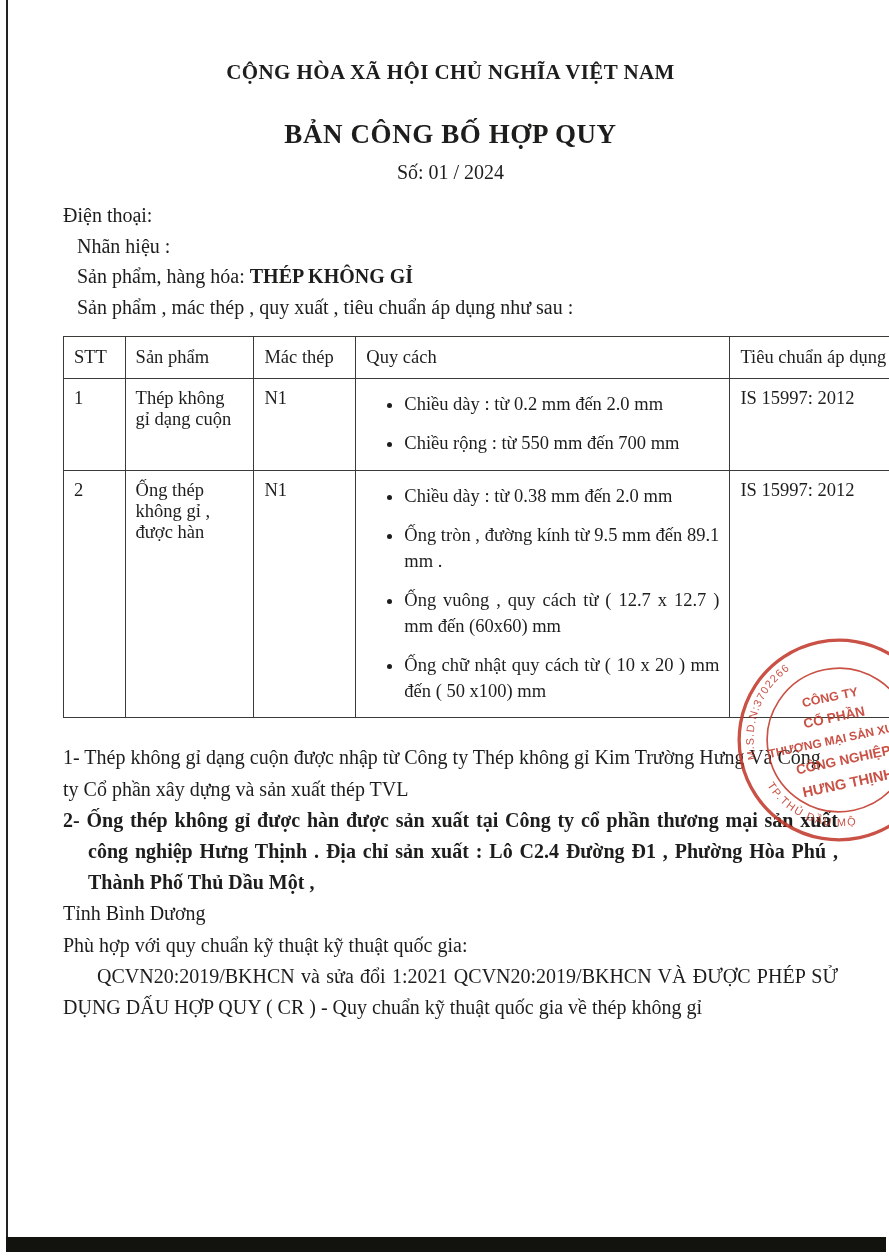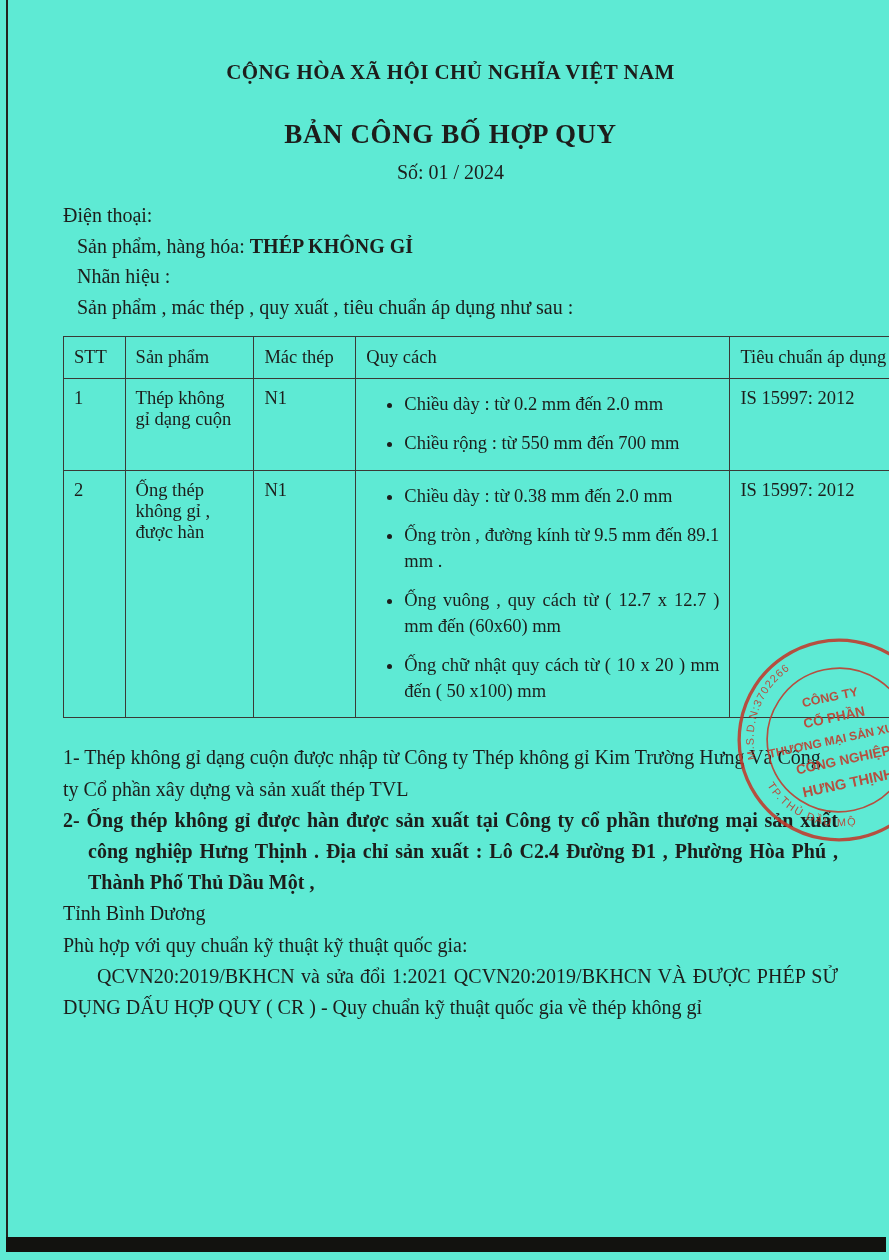--- a/index.html
+++ b/index.html
@@ -1,19 +1,19 @@
 <!DOCTYPE html>
 <html><head>
 <meta charset="utf-8">
 <style>
   * { margin:0; padding:0; box-sizing:border-box; }
   html, body { background:#dededa; font-family:"Liberation Serif","DejaVu Serif",serif; }
   .page {
     position:relative; width:889px; height:1260px; margin:0 auto;
-    background:#5eead4; overflow:hidden; color:#1d1d1b;
+    background:#ffffff; overflow:hidden; color:#1d1d1b;
   }
   .edge-left { position:absolute; left:6px; top:0; width:2px; height:1252px; background:#23231f; }
   .edge-bottom { position:absolute; left:6px; top:1237px; width:880px; height:15px; background:#12120f; }
   .content { position:absolute; left:63px; top:60px; width:775px; }
 
   .nat-title { text-align:center; font-weight:bold; font-size:21px; letter-spacing:.4px; }
   .motto { text-align:center; font-weight:bold; font-size:19px; margin-top:7px; }
   .motto span { display:inline-block; border-bottom:2px solid #22221e; padding:0 10px 4px; letter-spacing:.3px; }
   .doc-title { text-align:center; font-weight:bold; font-size:27px; letter-spacing:.6px; margin-top:34px; }
   .doc-number { text-align:center; font-size:20px; margin-top:11px; }
@@ -65,22 +65,22 @@
 
   <div class="content">
 
     <div class="nat-title">CỘNG HÒA XÃ HỘI CHỦ NGHĨA VIỆT NAM</div>
 
     <div class="doc-title">BẢN CÔNG BỐ HỢP QUY</div>
     <div class="doc-number">Số: 01 / 2024</div>
 
     <div class="body-block">
       <p class="sp-line">Điện thoại:</p>
+      <p class="indented sp-line">Nhãn hiệu :</p>
       <p class="indented sp-line"><span>Sản phẩm, hàng hóa: </span><span class="bold">THÉP KHÔNG GỈ</span></p>
-      <p class="indented sp-line">Nhãn hiệu :</p>
       <p class="indented sp-line">Sản phẩm , mác thép , quy xuất , tiêu chuẩn áp dụng như sau :</p>
     </div>
 
     <table class="spec">
       <thead>
         <tr>
           <th class="c-stt">STT</th>
           <th class="c-sp">Sản phẩm</th>
           <th class="c-mt">Mác thép</th>
           <th class="c-qc">Quy cách</th>

